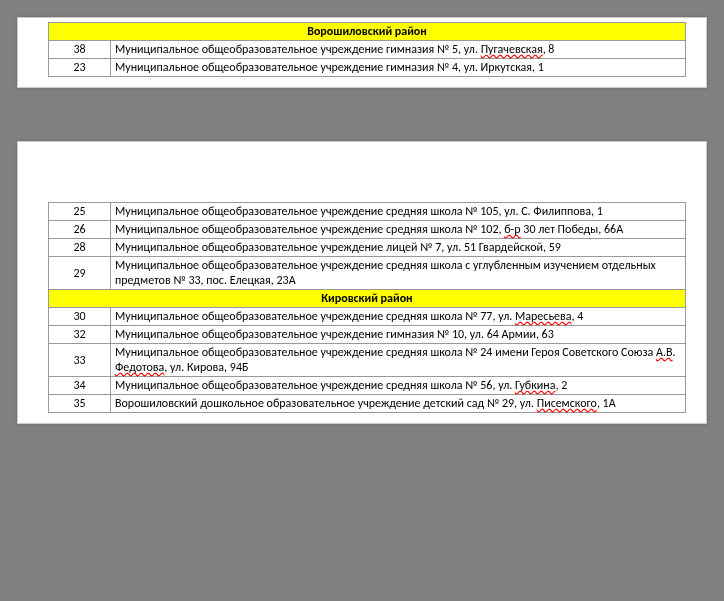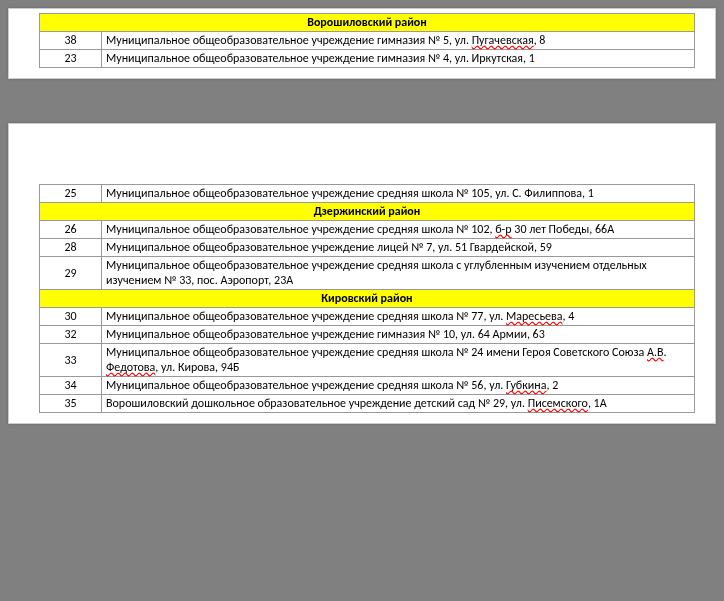--- a/index.html
+++ b/index.html
@@ -5,21 +5,21 @@
   body {
     margin: 0;
     padding: 0;
     font-family: Calibri, Arial, sans-serif;
     font-size: 12px;
     background: #808080;
     width: 724px;
   }
   .page {
     background: #fff;
-    margin: 8px;
+    margin: 17px;
     padding: 8px 20px 10px 30px;
     border: 1px solid #ccc;
     box-shadow: 0 0 3px rgba(0,0,0,0.2);
   }
   .page1 { margin-bottom: 18px; padding-top:4px;}
   .page2 { padding-top: 60px; }
   .gap {
     height: 18px;
     background: #808080;
   }
@@ -81,33 +81,30 @@
         <col style="width:62px">
         <col>
       </colgroup>
     <tbody>
         <tr>
       <td class="num">25</td>
       <td><span>Муниципальное общеобразовательное учреждение средняя школа № 105, ул. С. Филиппова, 1</span></td>
     </tr>
 
     <tr>
-      <td class="header" colspan="2">Дзержинский район</td>
-    </tr>
-    <tr>
       <td class="num">26</td>
       <td><span>Муниципальное общеобразовательное учреждение средняя школа № 102, </span><span class="squiggle">б-р</span><span> 30 лет Победы, 66А</span></td>
     </tr>
     <tr>
       <td class="num">28</td>
       <td><span>Муниципальное общеобразовательное учреждение лицей № 7, ул. 51 Гвардейской, 59</span></td>
     </tr>
     <tr>
       <td class="num">29</td>
-      <td><span>Муниципальное общеобразовательное учреждение средняя школа с углубленным изучением отдельных изучением  № 33, пос. Аэропорт, 23А</span></td>
+      <td><span>Муниципальное общеобразовательное учреждение средняя школа с углубленным изучением отдельных предметов  № 33, пос. Елецкая, 23А</span></td>
     </tr>
 
     <tr>
       <td class="header" colspan="2">Кировский район</td>
     </tr>
     <tr>
       <td class="num">30</td>
       <td><span>Муниципальное общеобразовательное учреждение средняя школа № 77, ул. </span><span class="squiggle">Маресьева</span><span>, 4</span></td>
     </tr>
     <tr>

